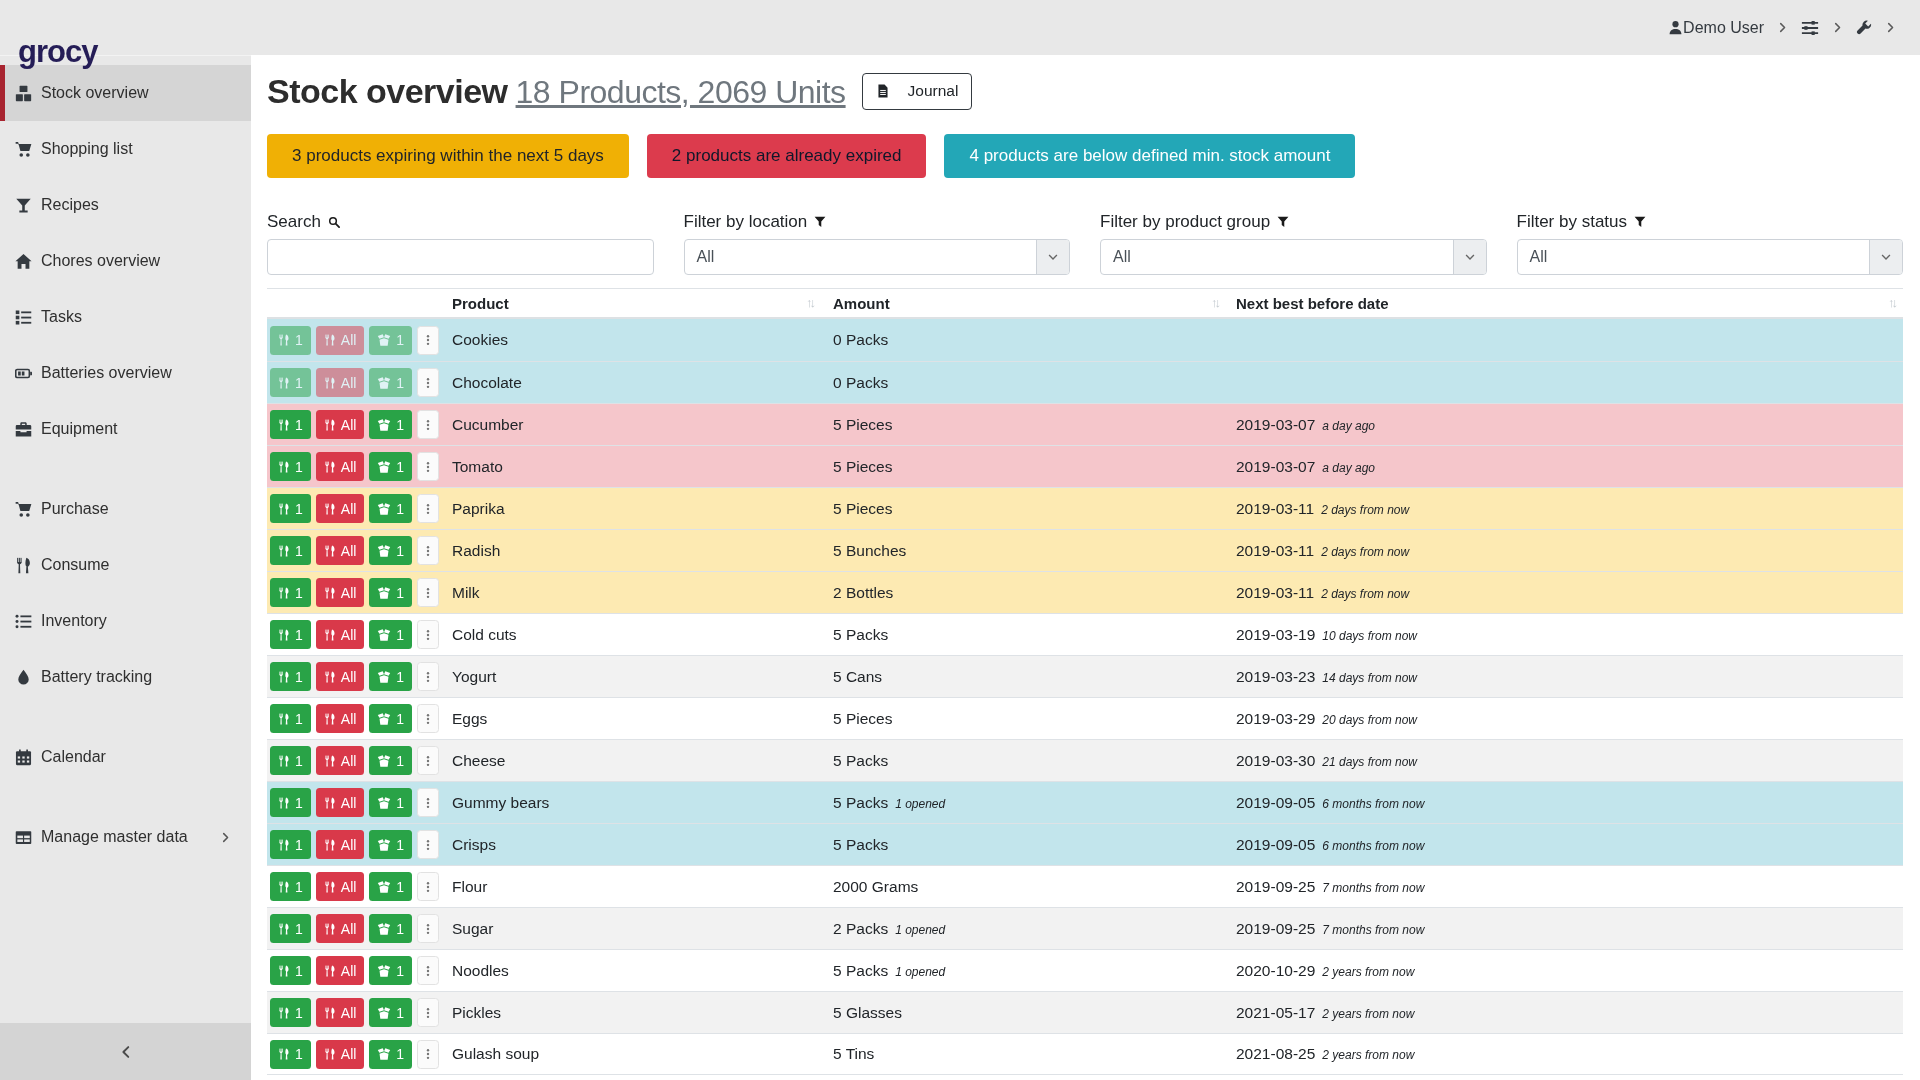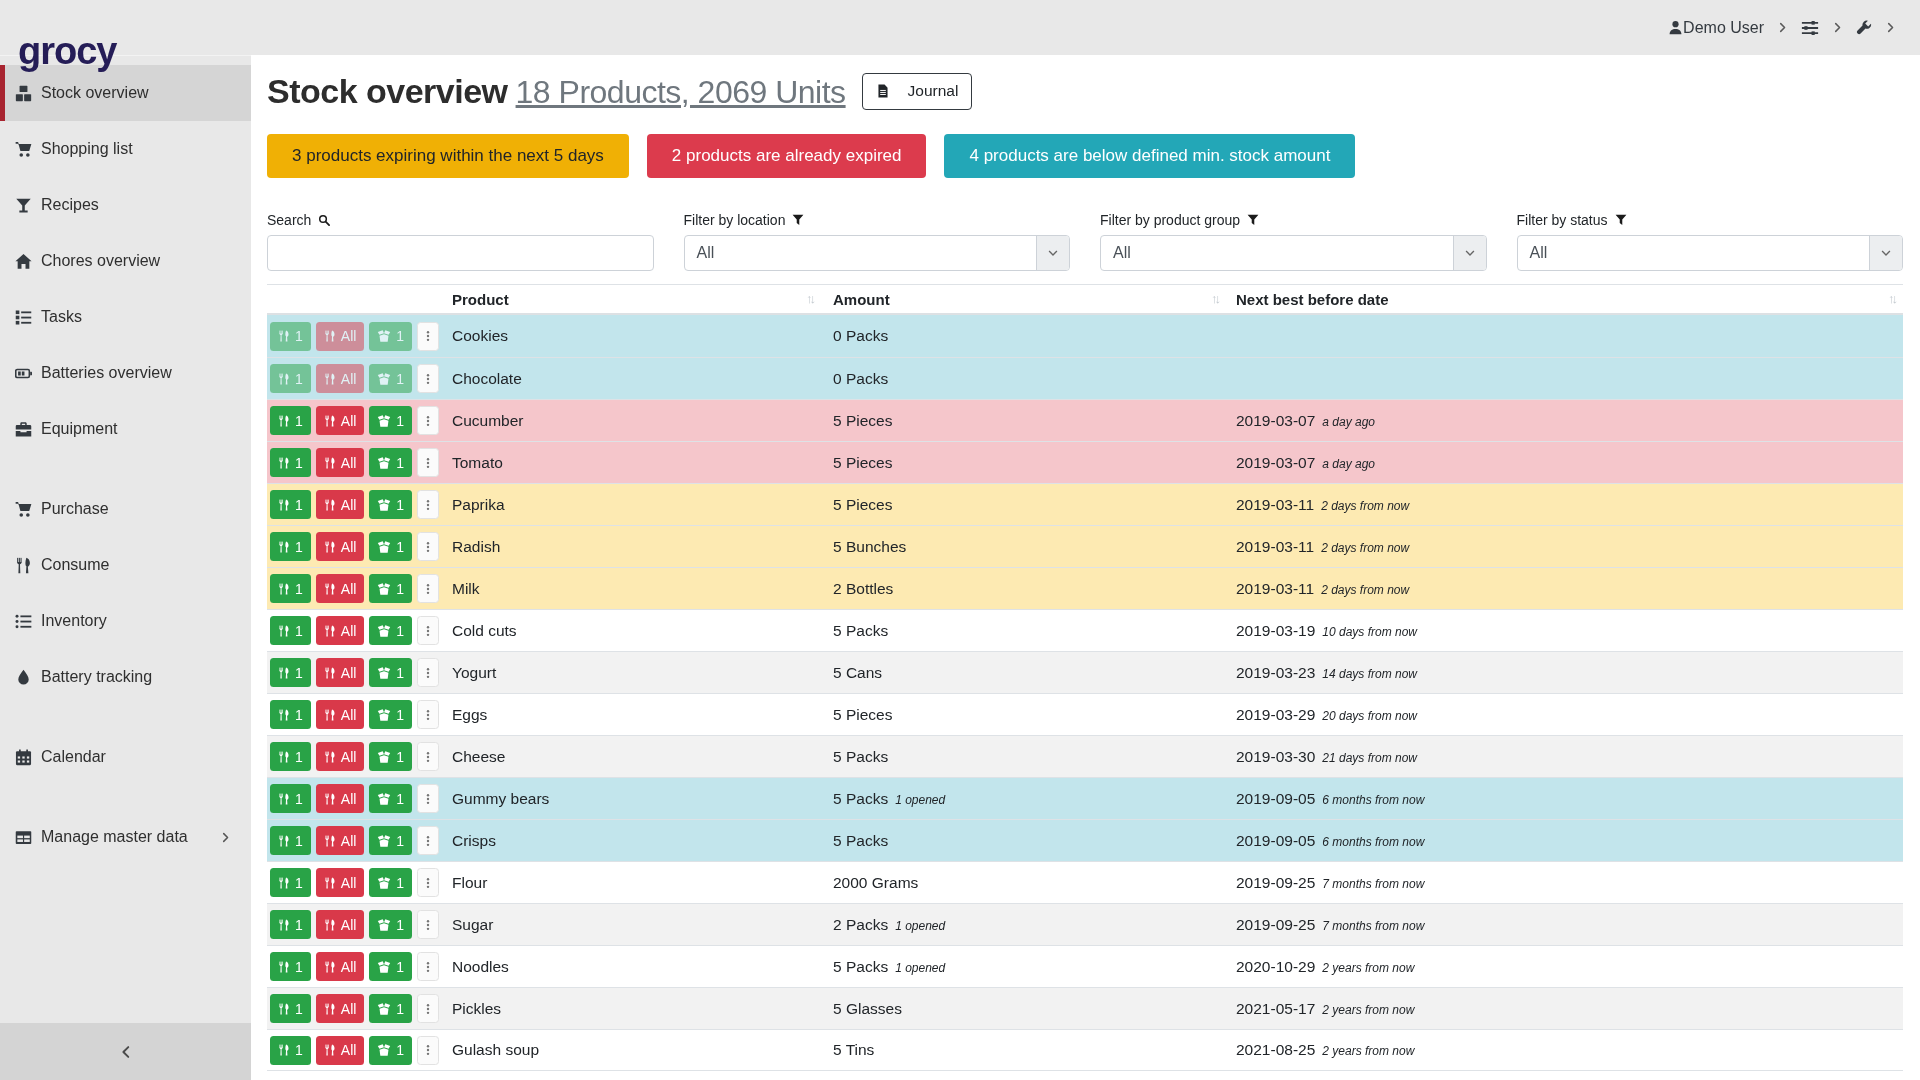--- a/index.html
+++ b/index.html
@@ -2,21 +2,21 @@
 <html><head>
 <meta charset="utf-8">
 <style>
   * { margin:0; padding:0; box-sizing:border-box; }
   html,body { width:1920px; height:1080px; overflow:hidden; background:#fff;
     font-family:"Liberation Sans", sans-serif; color:#212529; }
 
   
   .navbar { position:fixed; top:0; left:0; right:0; height:55px; background:#e8e8e8;
     display:flex; align-items:center; justify-content:space-between; padding:0 24px 0 18px; z-index:10; }
-  .brand { font-size:38px; font-weight:bold; color:#251d57; letter-spacing:-1px; cursor:pointer;margin-top:48px; }
+  .brand { font-size:31px; font-weight:bold; color:#251d57; letter-spacing:-1px; cursor:pointer;margin-top:48px; }
   .nav-right { display:flex; align-items:center; gap:13px; font-size:16px; color:#343a40; }
   .nav-item { display:flex; align-items:center; cursor:pointer; }
   .nav-caret { width:11px; height:11px; color:#5a5a5a; display:inline-block; }
   .ic-wrap { display:inline-block; line-height:0; }
   .ic-wrap svg { width:100%; height:100%; display:block; }
   .nav-user-ic { width:15px; height:15px; }
   .nav-sliders-ic { width:18px; height:18px; }
   .nav-wrench-ic { width:16px; height:16px; }
 
   
@@ -41,21 +41,21 @@
     border:1px solid #343a40; border-radius:4px; font-size:15.5px; color:#212529;
     display:inline-flex; align-items:center; gap:18px; cursor:pointer; font-family:inherit; }
   .journal-ic { width:14px; height:14px; }
 
   .banners { display:flex; gap:18px; margin-top:18px; }
   .banner { height:44px; border-radius:4px; padding:0 25px; display:inline-flex;
     align-items:center; font-size:17px; cursor:pointer; }
 
   
   .filters { display:grid; grid-template-columns:repeat(4, 1fr); column-gap:30px; margin-top:34px; }
-  .filter-block label { display:flex; align-items:center; gap:7px; font-size:14px;
+  .filter-block label { display:flex; align-items:center; gap:7px; font-size:17px;
     color:#212529; margin-bottom:7px; }
   .lbl-ic { width:12px; height:12px; color:#1b1b1b; }
   .text-input { width:100%; height:36px; border:1px solid #cdd2d8; border-radius:4px;
     background:#fff; font-size:16px; padding:0 10px; font-family:inherit; }
   .select { height:36px; border:1px solid #cdd2d8; border-radius:4px; background:#fff;
     display:flex; align-items:stretch; justify-content:space-between; cursor:pointer; overflow:hidden; }
   .select .val { padding-left:12px; font-size:16px; color:#495057; align-self:center; }
   .select .arrow { width:33px; background:#eceef0; border-left:1px solid #cdd2d8;
     display:flex; align-items:center; justify-content:center; color:#666; }
   .sel-ic { width:12px; height:12px; }
@@ -324,21 +324,21 @@
               <rect x="4.8" y="11.4" width="6.4" height="1.1"></rect>
             </g>
           </svg>
         </span>
       <span>Journal</span>
     </button>
   </div>
 
   <div class="banners" id="banners">
       <div class="banner" style="background: rgb(240, 176, 5); color: rgb(33, 37, 41);">3 products expiring within the next 5 days</div>
-      <div class="banner" style="background: rgb(220, 59, 77); color: #ffffff;">2 products are already expired</div>
+      <div class="banner" style="background: rgb(220, 59, 77); color: #0f172a;">2 products are already expired</div>
       <div class="banner" style="background: rgb(35, 167, 183); color: rgb(255, 255, 255);">4 products are below defined min. stock amount</div>
     </div>
 
   <div class="filters">
     <div class="filter-block">
       <label>
         <span>Search</span>
         <span class="ic-wrap lbl-ic">
             <svg viewBox="0 0 16 16" fill="currentColor" xmlns="http://www.w3.org/2000/svg">
               <circle cx="6.7" cy="6.7" r="4.4" fill="none" stroke="currentColor" stroke-width="2"></circle>

